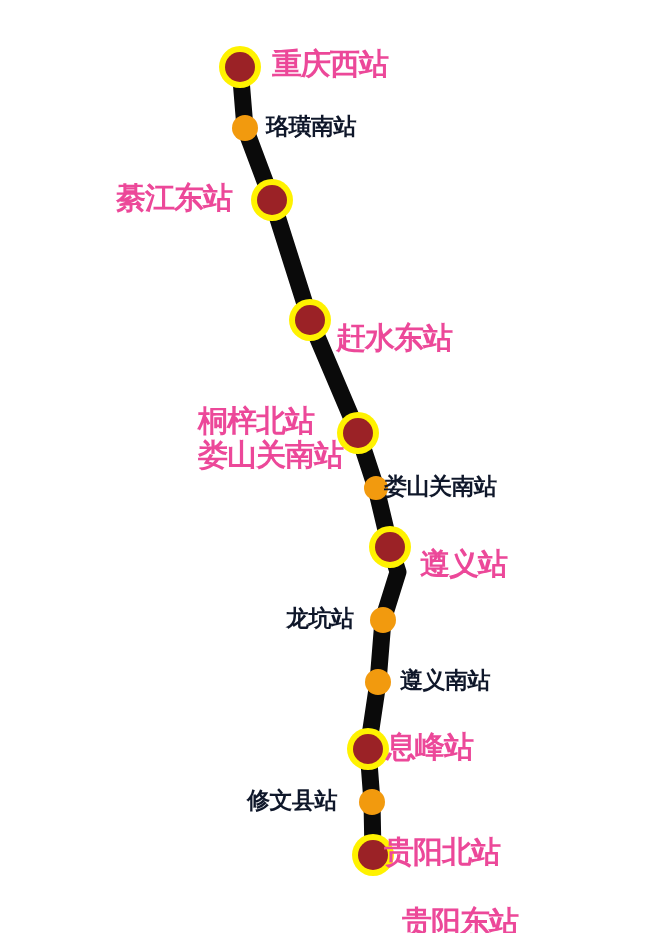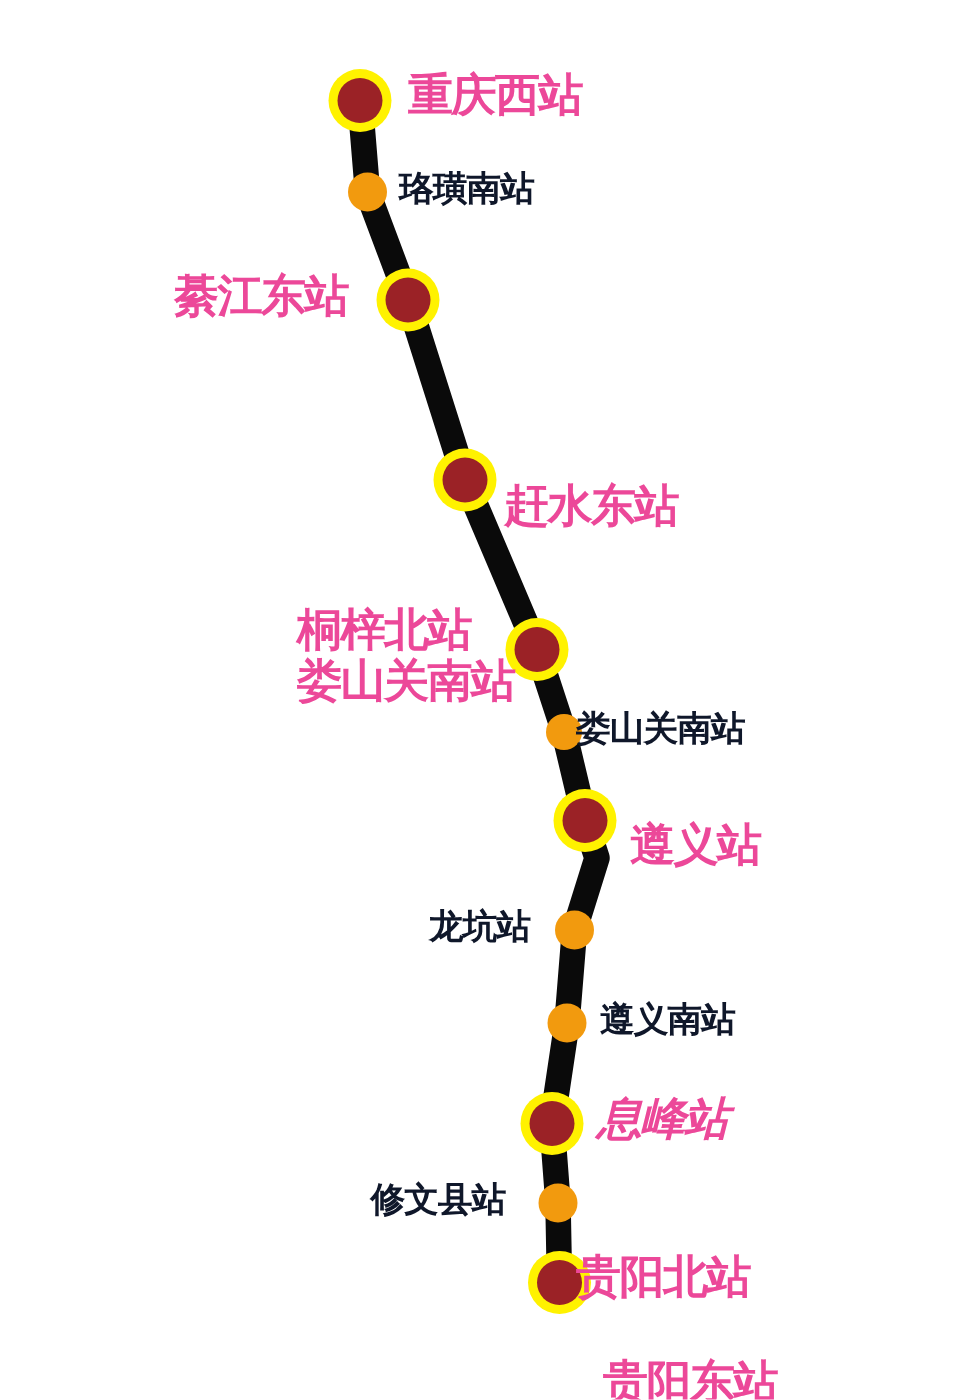--- a/index.html
+++ b/index.html
@@ -68,16 +68,16 @@
 <div class="label major right" style="left:272px; top:48px;">重庆西站</div>
 <div class="label minor right" style="left:266px; top:114px;">珞璜南站</div>
 <div class="label major left" style="left:116px; top:182px;">綦江东站</div>
 <div class="label major right" style="left:336px; top:302px;margin-top:20px;">赶水东站</div>
 <div class="label major left" style="left:198px; top:405px;">桐梓北站</div>
 <div class="label major left" style="left:198px; top:439px;">娄山关南站</div>
 <div class="label minor right" style="left:384px; top:474px;">娄山关南站</div>
 <div class="label major right" style="left:420px; top:548px;">遵义站</div>
 <div class="label minor left" style="left:286px; top:606px;">龙坑站</div>
 <div class="label minor right" style="left:400px; top:668px;">遵义南站</div>
-<div class="label major right" style="left:398px; top:731px;font-style:italic;">息峰站</div>
+<div class="label major right" style="left:386px; top:731px;">息峰站</div>
 <div class="label minor left" style="left:247px; top:788px;">修文县站</div>
 <div class="label major right" style="left:384px; top:836px;">贵阳北站</div>
 <div class="label major right" style="left:402px; top:870px;margin-top:36px;">贵阳东站</div>
 
 </body></html>

